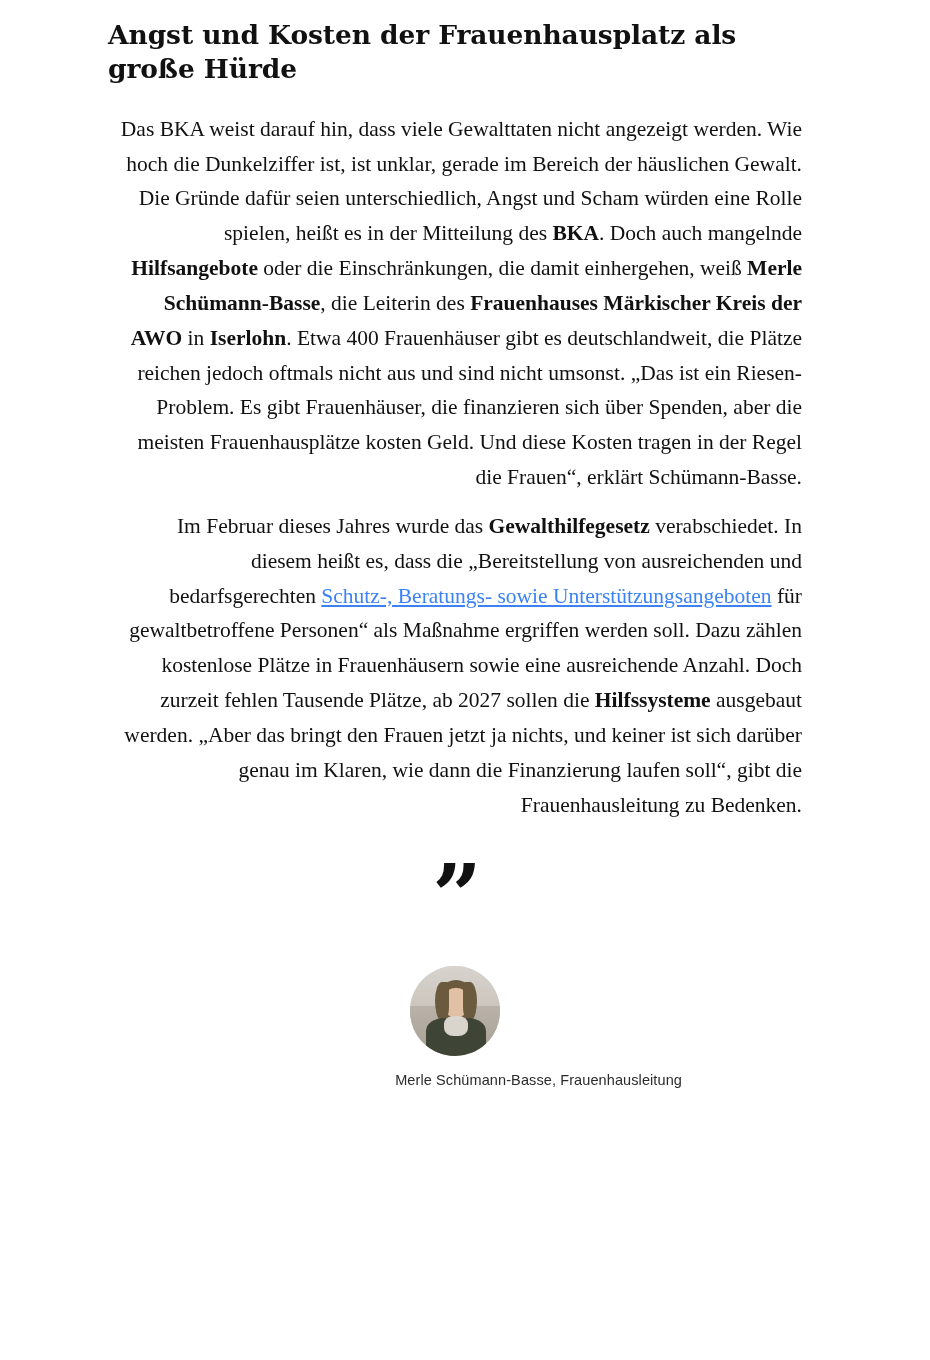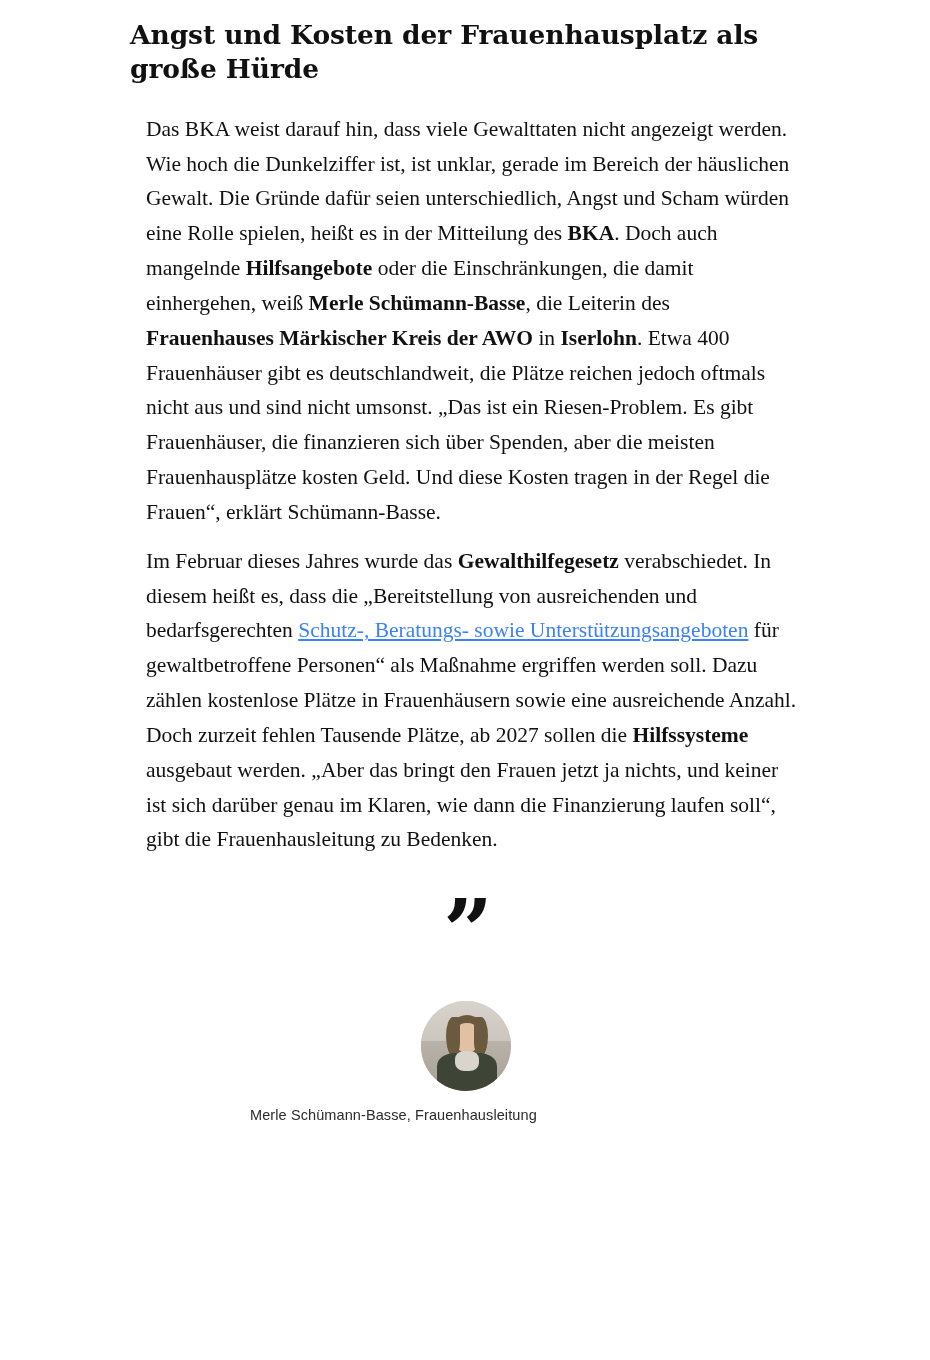--- a/index.html
+++ b/index.html
@@ -11,43 +11,42 @@
     width: 930px;
     min-height: 1360px;
     font-family: "Liberation Serif", serif;
     color: #111111;
   }
   .page {
     width: 930px;
     min-height: 1360px;
     position: relative;
     box-sizing: border-box;
-    padding-left: 22px;
   }
   .article {
     padding: 18px 128px 0 108px;
     box-sizing: border-box;
   }
   .headline {
     font-family: "DejaVu Serif", serif;
     font-weight: bold;
     font-size: 26.5px;
     line-height: 1.28;
     letter-spacing: -0.1px;
     margin: 0 0 26px 0;
     color: #111111;
     max-width: 660px;
   }
   .para {
     font-family: "Liberation Serif", serif;
     font-size: 21.5px;
     line-height: 1.62;
-    margin: 0 0 8px 16px;
+    margin: 0 0 8px 8px;
     color: #111111;
-    text-align: left;
+    text-align: right;
     max-width: 706px;
   }
   .para + .para {
     margin-top: 14px;
   }
   .para b, .para strong {
     font-weight: bold;
   }
   .para a {
     color: #3b82f6;
@@ -139,21 +138,21 @@
   }
   .avatar .scarf {
     position: absolute;
     left: 34px; top: 50px;
     width: 24px; height: 20px;
     background: #d9d4cc;
     border-radius: 40%;
   }
   .caption {
     margin-top: 16px;
-    text-align: left;
+    text-align: right;
     font-family: "Liberation Sans", sans-serif;
     font-size: 14.5px;
     color: #2b2b2b;
     letter-spacing: 0.1px;
   }
 </style>
 </head>
 <body>
 
 <div class="page">

